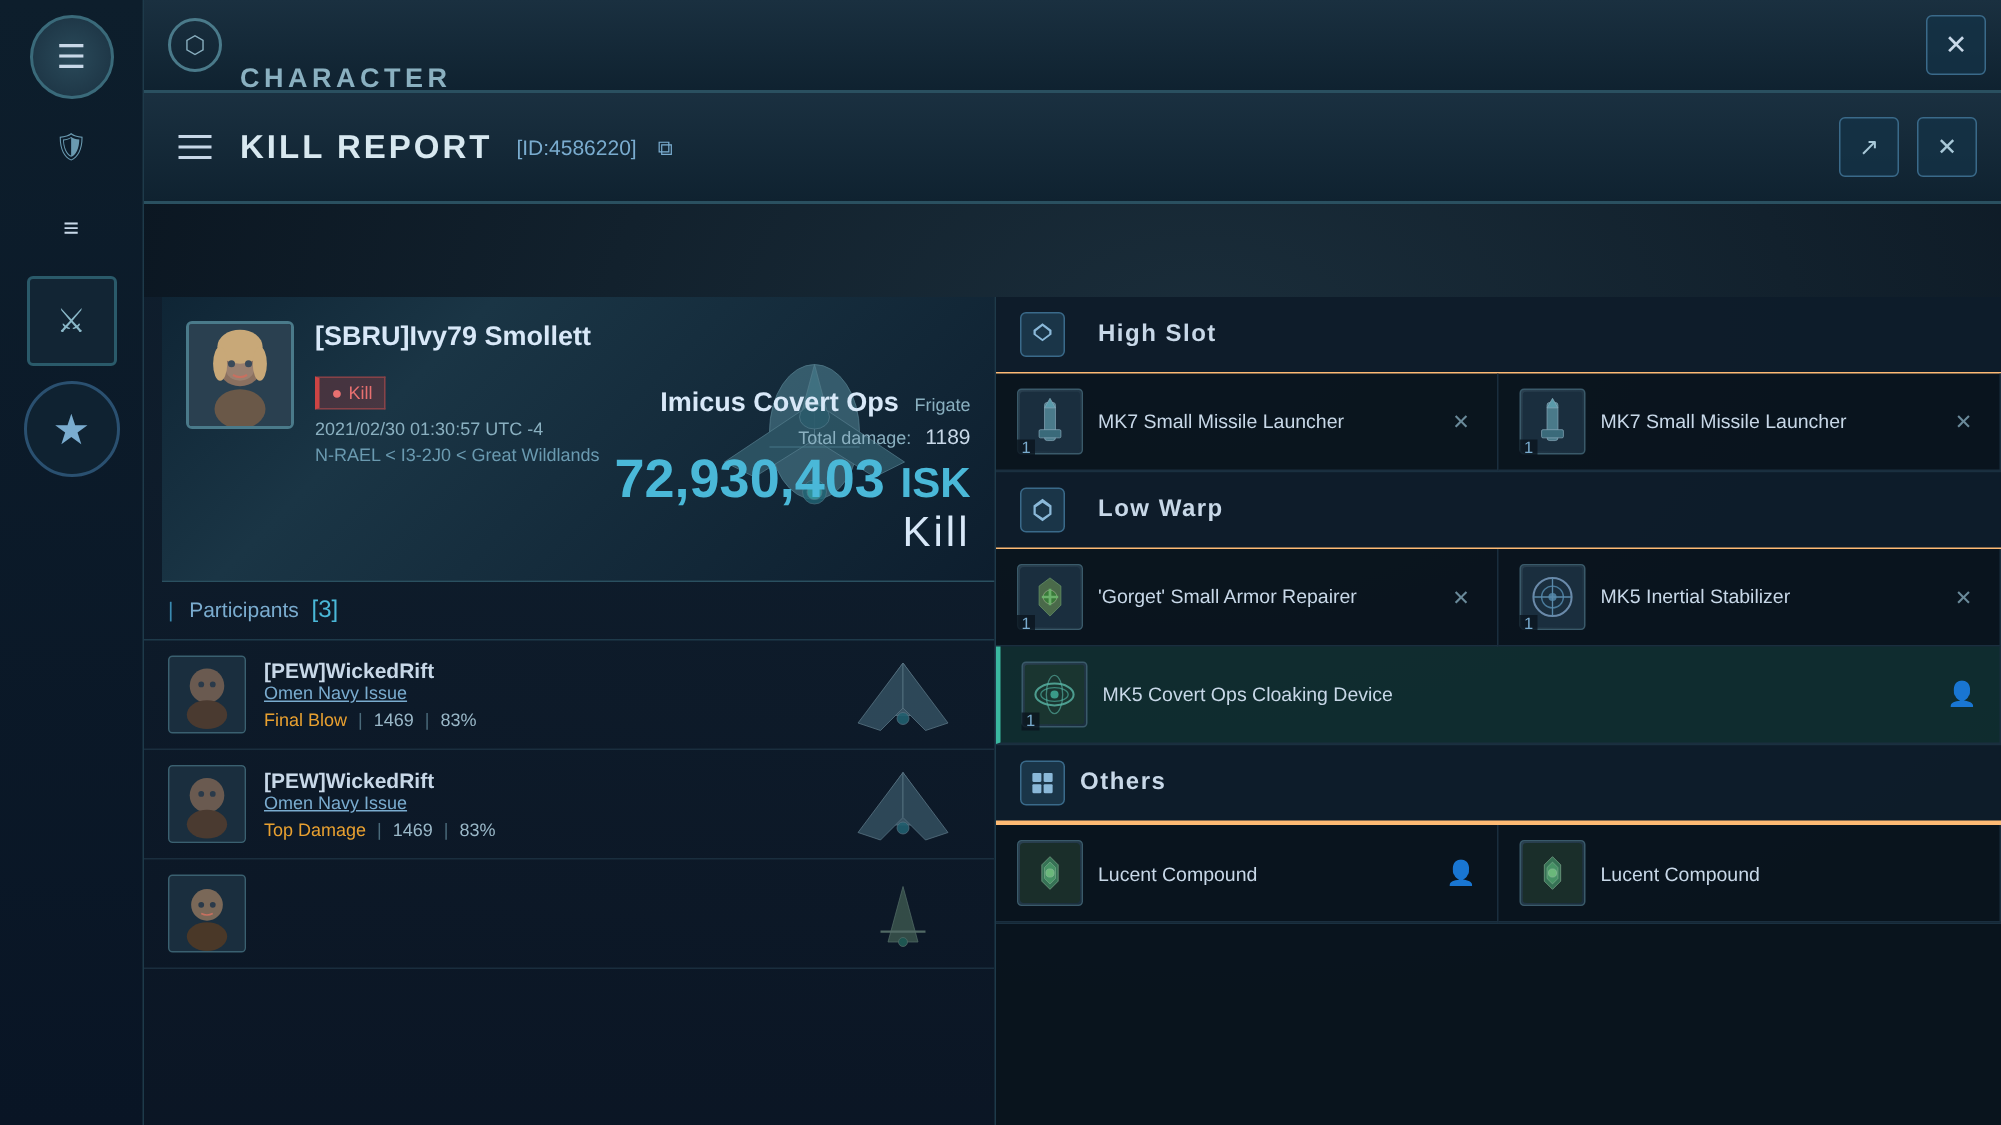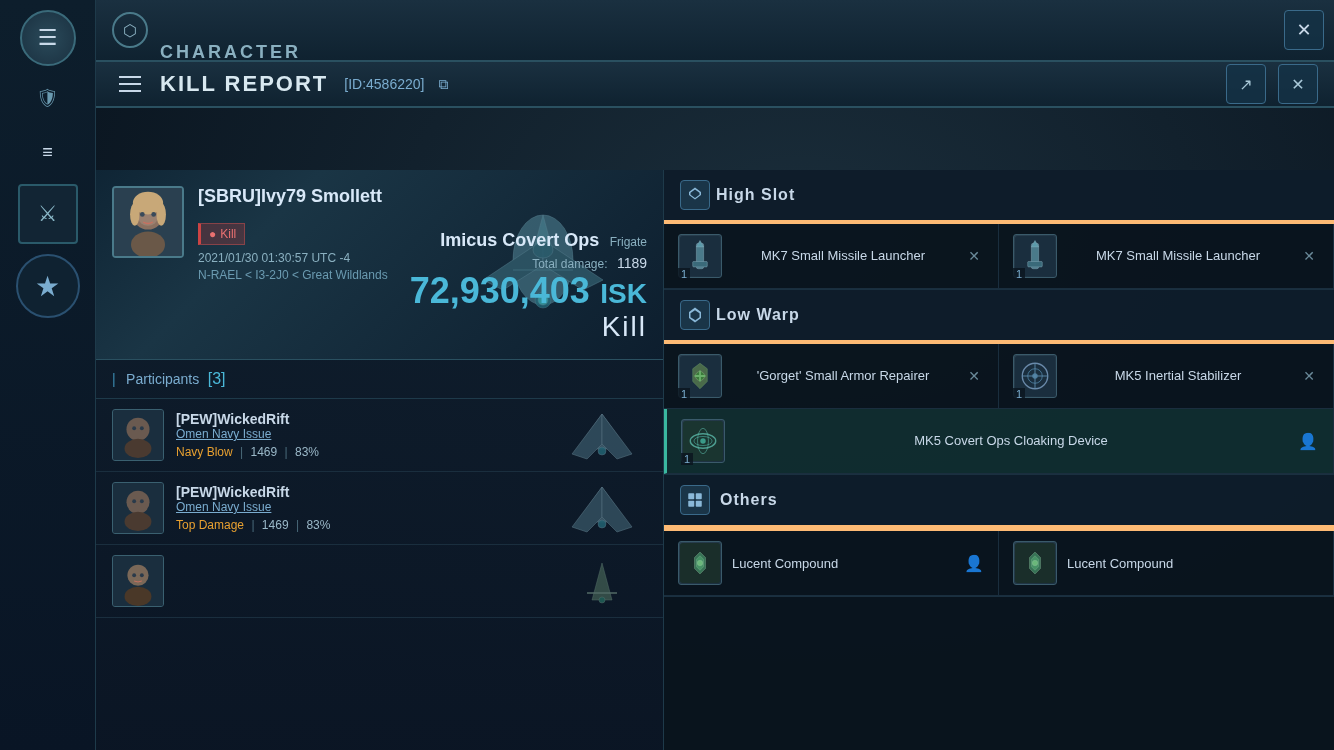--- a/index.html
+++ b/index.html
@@ -74,21 +74,21 @@
     
     .main-panel {
       position: absolute;
       left: 96px; top: 0;
       width: 1238px; height: 750px;
     }
 
     
     .header-bar {
       width: 100%;
-      height: 46px;
+      height: 74px;
       background: linear-gradient(180deg, #1a3040 0%, #0f2230 100%);
       border-bottom: 2px solid #2a5060;
       display: flex; align-items: center;
       padding: 0 16px;
       gap: 12px;
     }
 
     .header-menu-btn {
       width: 36px; height: 36px;
       display: flex; flex-direction: column; align-items: center; justify-content: center;
@@ -144,20 +144,21 @@
       overflow: hidden;
     }
 
     
     .victim-section {
       background: linear-gradient(135deg, #0f2535 0%, #1a3545 30%, #0d1e2e 100%);
       padding: 16px;
       position: relative;
       min-height: 190px;
       border-bottom: 1px solid #2a5060;
+      margin-left: 12px;
     }
 
     .victim-bg-ship {
       position: absolute;
       right: 20px; top: 10px;
       width: 200px; height: 170px;
       opacity: 0.9;
     }
 
     .victim-info {
@@ -333,42 +334,41 @@
     }
 
     .slot-section {
       border-bottom: 1px solid #1a3040;
     }
 
     .slot-header {
       display: flex; align-items: center;
       padding: 10px 16px;
       background: rgba(15,30,45,0.8);
-      border-bottom: 4px solid #fdba74;
-      gap: 6px;
+      border-bottom: 1px solid #fdba74;
+      gap: 22px;
     }
 
     .slot-icon {
       width: 30px; height: 30px;
       background: rgba(30,60,80,0.8);
       border: 1px solid #3a6a8a;
       border-radius: 4px;
       display: flex; align-items: center; justify-content: center;
       font-size: 14px; color: #8ab8d8;
     }
 
     .slot-title {
       font-size: 16px; font-weight: bold; color: #c8d8e8;
       letter-spacing: 1px;
     }
 
     .slot-items-grid {
       display: grid;
       grid-template-columns: 1fr 1fr;
-      text-align: center;
     }
 
     .slot-item {
       display: flex; align-items: center;
       padding: 10px 14px;
       border-bottom: 1px solid #1a2e3e;
       border-right: 1px solid #1a2e3e;
       gap: 10px;
       position: relative;
     }
@@ -418,21 +418,21 @@
     }
 
     .others-section {
       border-bottom: 1px solid #1a3040;
     }
 
     .others-header {
       display: flex; align-items: center;
       padding: 10px 16px;
       background: rgba(15,30,45,0.8);
-      border-bottom: 6px solid #fdba74;
+      border-bottom: 3px solid #fdba74;
       gap: 10px;
     }
 
     .others-icon {
       width: 30px; height: 30px;
       background: rgba(30,60,80,0.8);
       border: 1px solid #3a6a8a;
       border-radius: 4px;
       display: flex; align-items: center; justify-content: center;
       font-size: 14px; color: #8ab8d8;
@@ -628,21 +628,21 @@
                 <path d="M31 36 Q36 39 41 36" stroke="#c87060" stroke-width="1.5" fill="none"></path>
               </svg>
             </div>
           </div>
           <div class="victim-text">
             <div class="victim-name">[SBRU]Ivy79 Smollett</div>
             <div class="kill-badge">
               <span style="color:#e87070;">●</span>
               <span>Kill</span>
             </div>
-            <div class="victim-date">2021/01/30 01:30:57 UTC -4</div>
+            <div class="victim-date">2021/02/30 01:30:57 UTC -4</div>
             <div class="victim-location">N-RAEL &lt; I3-2J0 &lt; Great Wildlands</div>
           </div>
         </div>
 
         <div class="victim-stats">
           <div>
             <span class="ship-name-big">Imicus Covert Ops</span>
             <span class="ship-type">Frigate</span>
           </div>
           <div class="damage-label">
@@ -672,21 +672,21 @@
               <circle cx="26" cy="20" r="12" fill="#6a5a50"></circle>
               <ellipse cx="26" cy="40" rx="14" ry="10" fill="#4a3a30"></ellipse>
               <circle cx="22" cy="19" r="2" fill="#2a3a4a"></circle>
               <circle cx="30" cy="19" r="2" fill="#2a3a4a"></circle>
             </svg>
           </div>
           <div class="participant-info">
             <div class="participant-name">[PEW]WickedRift</div>
             <div class="participant-ship">Omen Navy Issue</div>
             <div class="participant-stats">
-              <span class="final-blow">Navy Blow</span>
+              <span class="final-blow">Final Blow</span>
               <span class="stat-separator">|</span>
               <span class="stat-damage">1469</span>
               <span class="stat-separator">|</span>
               <span class="stat-percent">83%</span>
             </div>
           </div>
 
           <div class="participant-ship-icon">
             <svg viewBox="0 0 90 55">
               <g fill="#5a7a8a" stroke="#7a9aaa" stroke-width="0.5" opacity="0.85">

